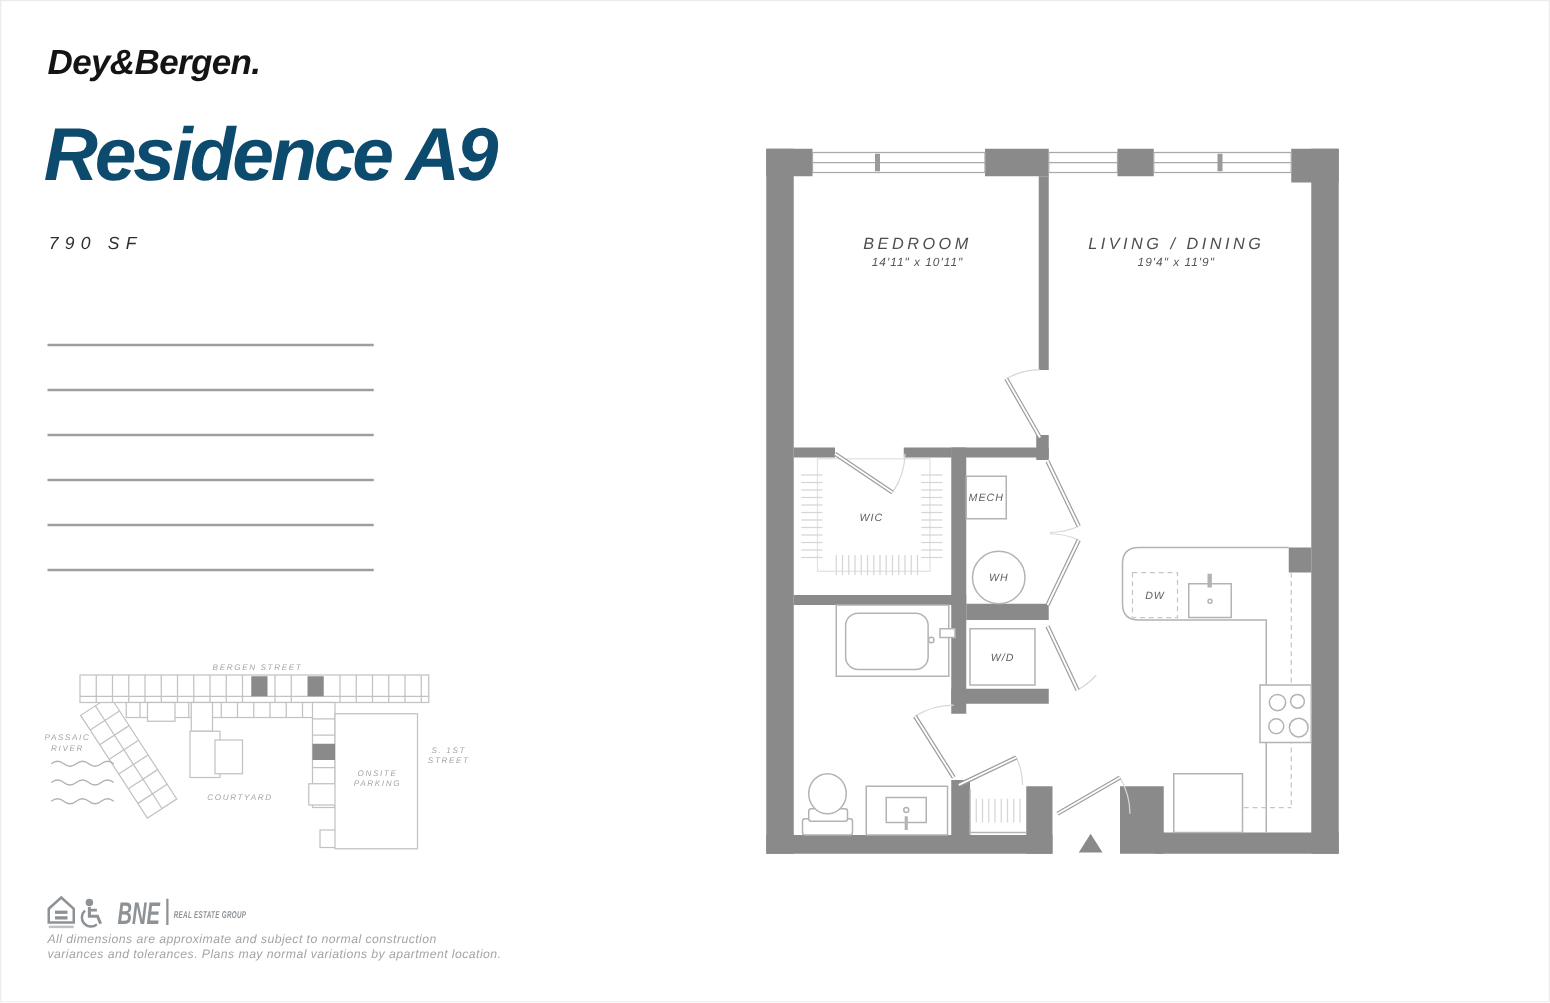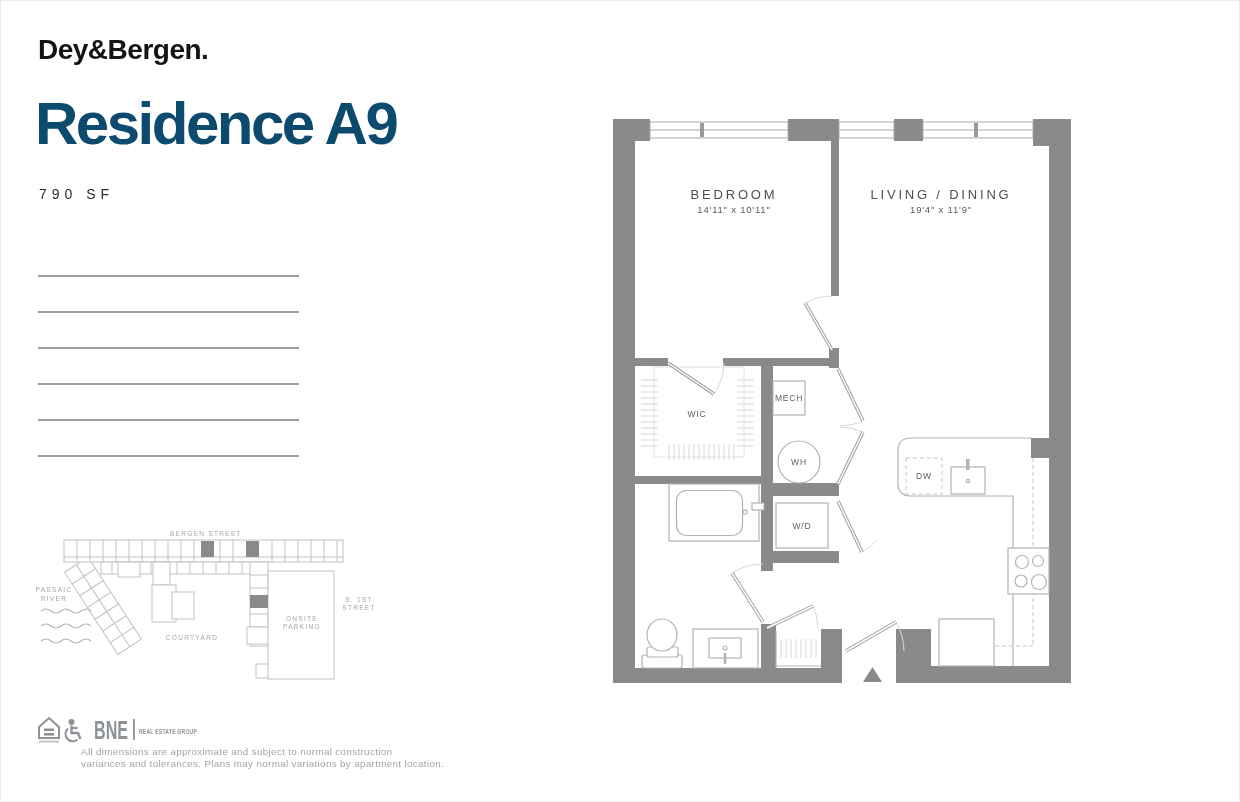--- a/index.html
+++ b/index.html
@@ -1,17 +1,17 @@
 <!DOCTYPE html>
 <html><head>
 <meta charset="utf-8">
 <style>
   html,body{margin:0;padding:0;background:#fff;}
   .page{position:relative;width:1240px;height:802px;background:#ffffff;overflow:hidden;
-        font-family:"Liberation Sans",sans-serif;box-sizing:border-box;border:1px solid #ececec;}
+        font-family:"Liberation Sans",sans-serif;box-sizing:border-box;border:1px solid #ececec;font-style:italic;}
   .brand{position:absolute;left:37px;top:33px;font-size:28px;font-weight:bold;
          letter-spacing:-0.5px;color:#141414;}
   .title{position:absolute;left:34px;top:88px;margin:0;font-size:60px;font-weight:bold;
          letter-spacing:-2.5px;color:#0c4a6e;}
   .subtitle{position:absolute;left:38px;top:157px;font-size:17px;letter-spacing:5px;
             color:#2d2d2d;white-space:pre;}
   .area{position:absolute;left:38px;top:185px;font-size:14px;letter-spacing:5px;color:#2d2d2d;}
   .noteline{position:absolute;left:37px;width:261px;height:1.6px;background:#9e9e9e;}
   .svgabs{position:absolute;}
   
@@ -36,21 +36,21 @@
   .spl{stroke:#c2c2c2;stroke-width:1;}
   .spdark{fill:#8a8a8a;stroke:none;}
   .wave{fill:none;stroke:#b2b2b2;stroke-width:1.1;}
   .splabel{font-size:6.5px;letter-spacing:1.3px;fill:#a2a6a8;}
   
   .gi{stroke:#8d9296;fill:none;stroke-width:2;}
   .gif{fill:#8d9296;stroke:none;}
   .bne{font-size:25px;font-weight:bold;fill:#8d9296;}
   .bnesub{font-size:8px;font-weight:bold;letter-spacing:0.4px;fill:#8d9296;}
   .disclaimer{position:absolute;left:37px;top:745px;font-size:9.8px;line-height:11.6px;
-              letter-spacing:0.35px;color:#a4a4a4;margin-left:43px;}
+              letter-spacing:0.35px;color:#a4a4a4;}
 </style>
 </head>
 <body>
 
 <div class="page">
 
   <div class="brand">Dey&amp;Bergen.</div>
   <h1 class="title">Residence A9</h1>
   <div class="area">790 SF</div>
 

